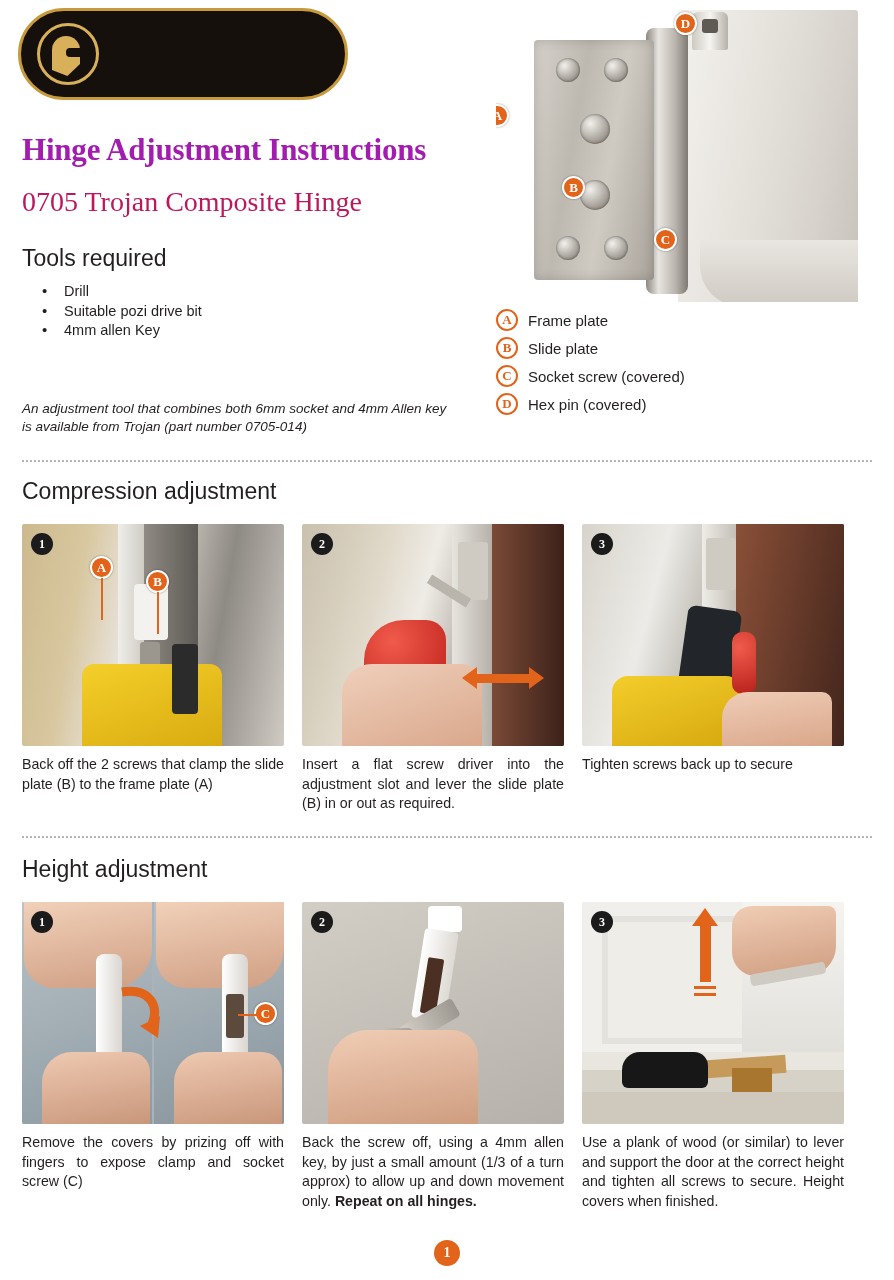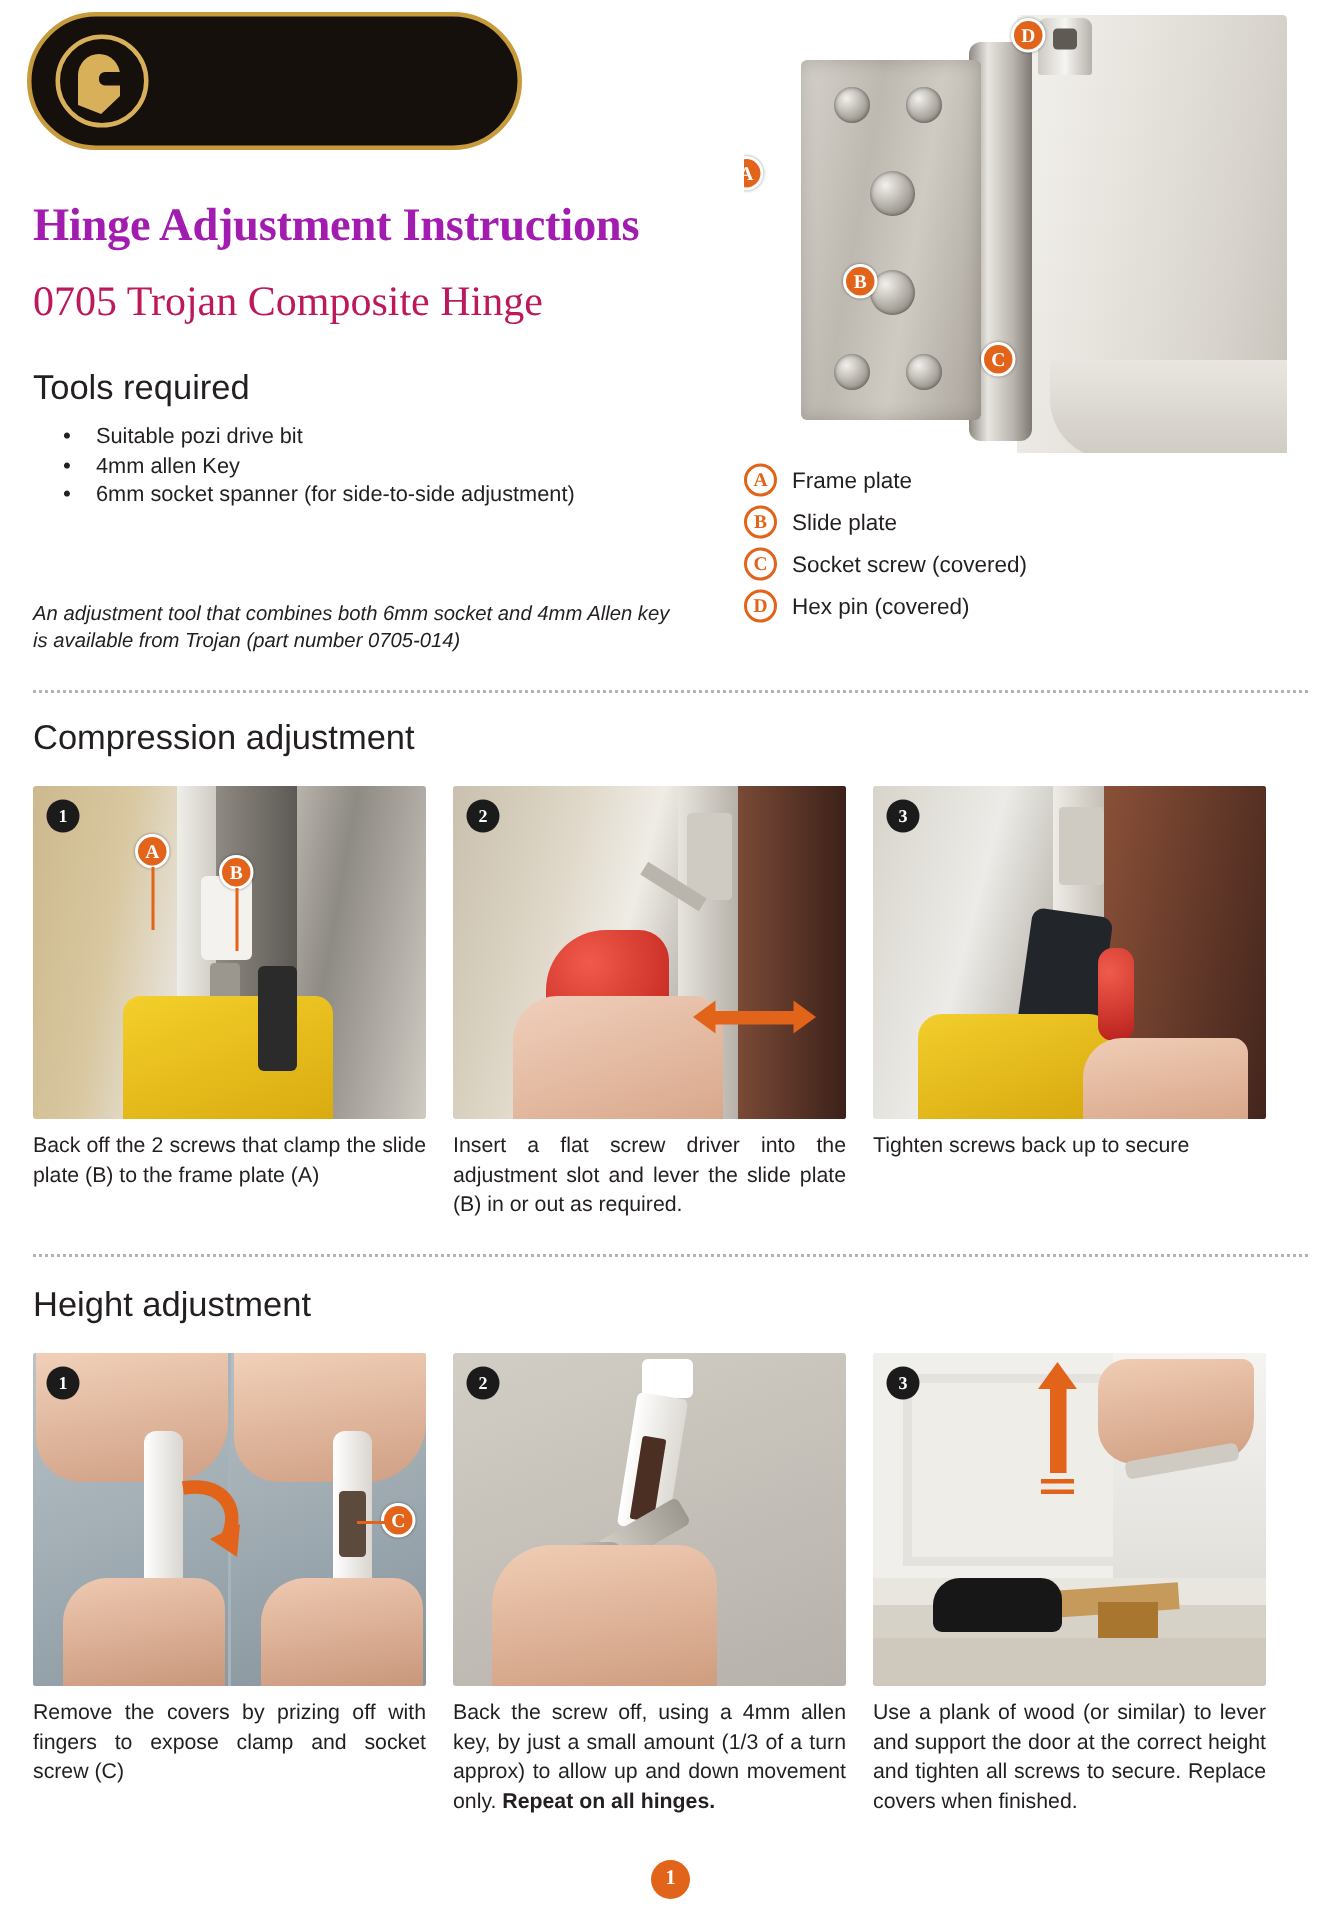--- a/index.html
+++ b/index.html
@@ -283,23 +283,23 @@
 
   <div class="logo">
     <div class="logo-badge"></div>
   </div>
 
   <h1 class="title">Hinge Adjustment Instructions</h1>
   <div class="subtitle">0705 Trojan Composite Hinge</div>
 
   <h2 class="section tools-head">Tools required</h2>
   <ul class="tools">
+    <li>Drill</li>
     <li>Suitable pozi drive bit</li>
     <li>4mm allen Key</li>
-    <li>6mm socket spanner (for side-to-side adjustment)</li>
   </ul>
   <div class="note">An adjustment tool that combines both 6mm socket and 4mm Allen key is available from Trojan (part number 0705-014)</div>
 
   <div class="hero">
     <div class="hero-bg"></div>
     <div class="door-leaf"></div>
     <div class="knuckle"></div>
     <div class="frame-plate">
       <div class="fp-screw" style="left:22px; top:18px; width:24px; height:24px;"></div>
       <div class="fp-screw" style="left:70px; top:18px; width:24px; height:24px;"></div>
@@ -446,20 +446,20 @@
         <div class="band" style="left:0; top:168px; width:262px; height:24px; background:#d7d2c8;"></div>
         <div class="band" style="left:54px; top:158px; width:150px; height:18px; background:#c59a5a; transform:rotate(-4deg);"></div>
         <div class="band" style="left:150px; top:166px; width:40px; height:26px; background:#a9762f;"></div>
         <div class="band" style="left:40px; top:150px; width:86px; height:36px; background:#171717; border-radius:18px 14px 6px 6px;"></div>
         <div class="band" style="left:0; top:190px; width:262px; height:32px; background:#cfc9bd;"></div>
         <div class="arrow-up" style="left:118px; top:22px; height:58px;"></div>
         <div class="band" style="left:112px; top:84px; width:22px; height:3px; background:#e2631a;"></div>
         <div class="band" style="left:112px; top:91px; width:22px; height:3px; background:#e2631a;"></div>
         <div class="step-num">3</div>
       </div>
-      <div class="caption">Use a plank of wood (or similar) to lever and support the door at the correct height and tighten all screws to secure. Replace covers when finished.</div>
+      <div class="caption">Use a plank of wood (or similar) to lever and support the door at the correct height and tighten all screws to secure. Height covers when finished.</div>
     </div>
 
   </div>
 
   <div class="page-num">1</div>
 
 </div>
 
 </body></html>

